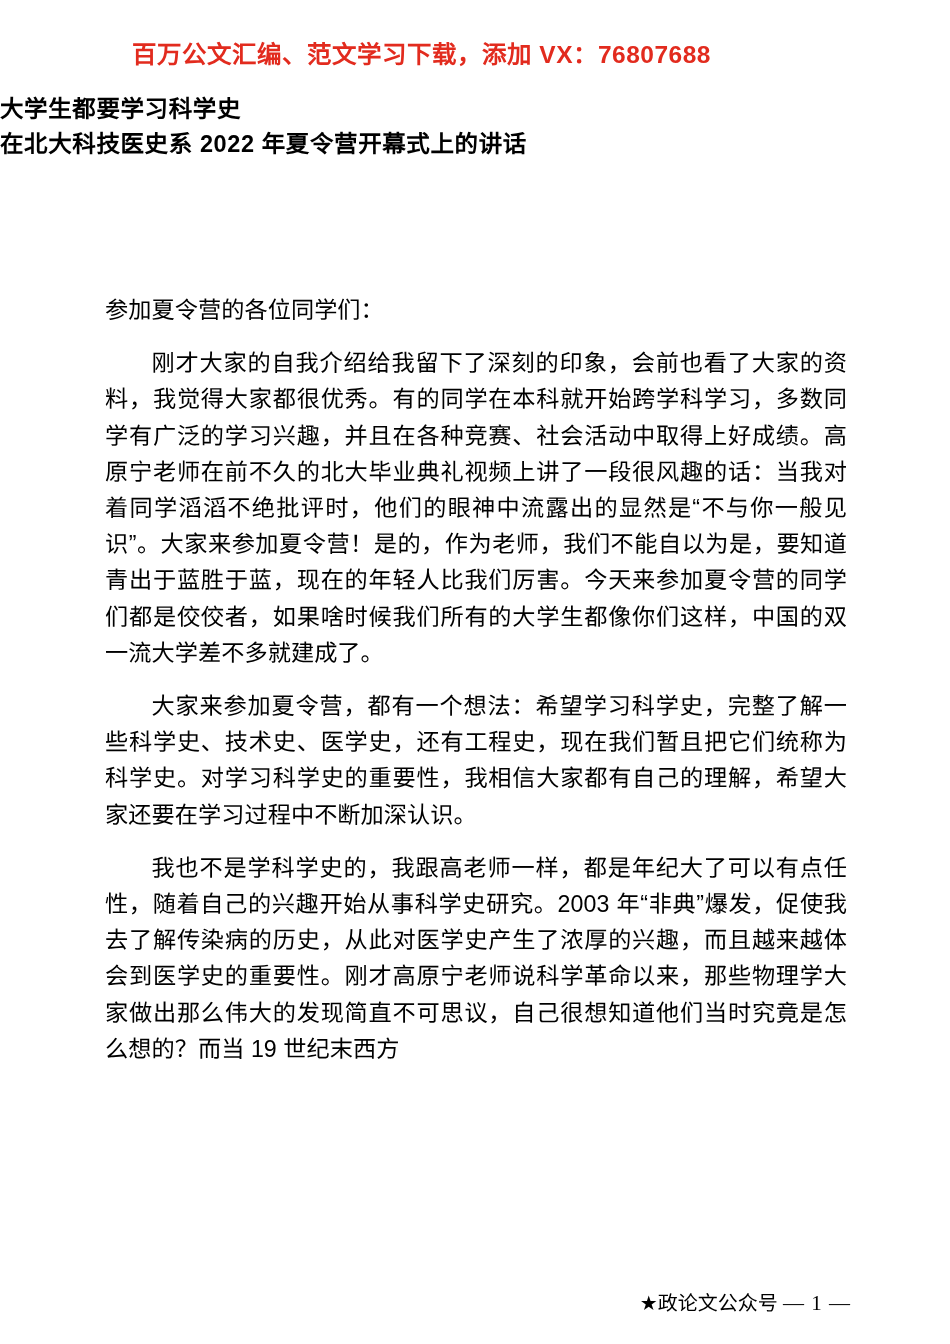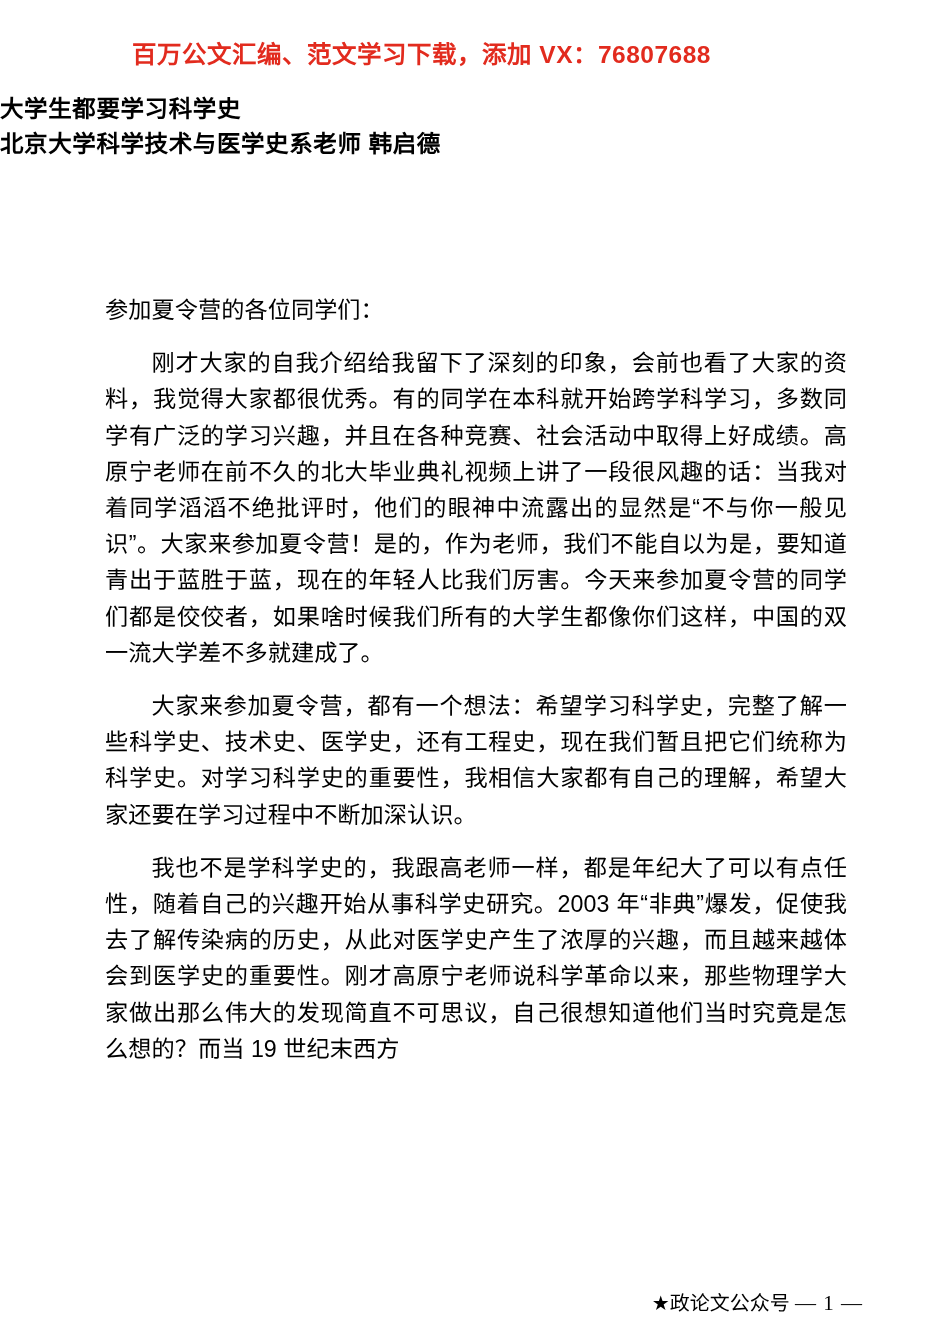--- a/index.html
+++ b/index.html
@@ -77,21 +77,21 @@
   
   .footer {
     position: absolute;
     top: 1288px;
     left: 0;
     width: 950px;
     height: 40px;
   }
   .footer-inner {
     position: absolute;
-    right: 88px;
+    right: 100px;
     top: 0;
     font-size: 21px;
     line-height: 30px;
     white-space: nowrap;
     font-family: "Liberation Serif", "DejaVu Serif", serif;
   }
   .footer-mark {
     font-family: "Liberation Sans", "DejaVu Sans", sans-serif;
     font-size: 20px;
   }
@@ -103,21 +103,21 @@
 </style>
 </head>
 <body>
 
 <div class="page">
 
   <div class="promo-banner" style="color: rgb(226, 43, 30);">百万公文汇编、范文学习下载，添加 VX：76807688</div>
 
   <div class="title-block">
     <div class="title-line">大学生都要学习科学史</div>
-    <div class="title-line">北京大学科学技术与医学史系老师  韩启德</div>
+    <div class="title-line">在北大科技医史系 2022 年夏令营开幕式上的讲话</div>
   </div>
 
   <div class="body-block">
     <p class="para">参加夏令营的各位同学们：</p>
     <p class="para indent">刚才大家的自我介绍给我留下了深刻的印象，会前也看了大家的资料，我觉得大家都很优秀。有的同学在本科就开始跨学科学习，多数同学有广泛的学习兴趣，并且在各种竞赛、社会活动中取得上好成绩。高原宁老师在前不久的北大毕业典礼视频上讲了一段很风趣的话：当我对着同学滔滔不绝批评时，他们的眼神中流露出的显然是“不与你一般见识”。大家来参加夏令营！是的，作为老师，我们不能自以为是，要知道青出于蓝胜于蓝，现在的年轻人比我们厉害。今天来参加夏令营的同学们都是佼佼者，如果啥时候我们所有的大学生都像你们这样，中国的双一流大学差不多就建成了。</p>
     <p class="para indent">大家来参加夏令营，都有一个想法：希望学习科学史，完整了解一些科学史、技术史、医学史，还有工程史，现在我们暂且把它们统称为科学史。对学习科学史的重要性，我相信大家都有自己的理解，希望大家还要在学习过程中不断加深认识。</p>
     <p class="para indent">我也不是学科学史的，我跟高老师一样，都是年纪大了可以有点任性，随着自己的兴趣开始从事科学史研究。2003 年“非典”爆发，促使我去了解传染病的历史，从此对医学史产生了浓厚的兴趣，而且越来越体会到医学史的重要性。刚才高原宁老师说科学革命以来，那些物理学大家做出那么伟大的发现简直不可思议，自己很想知道他们当时究竟是怎么想的？而当 19 世纪末西方</p>
   </div>
 
   <div class="footer">

